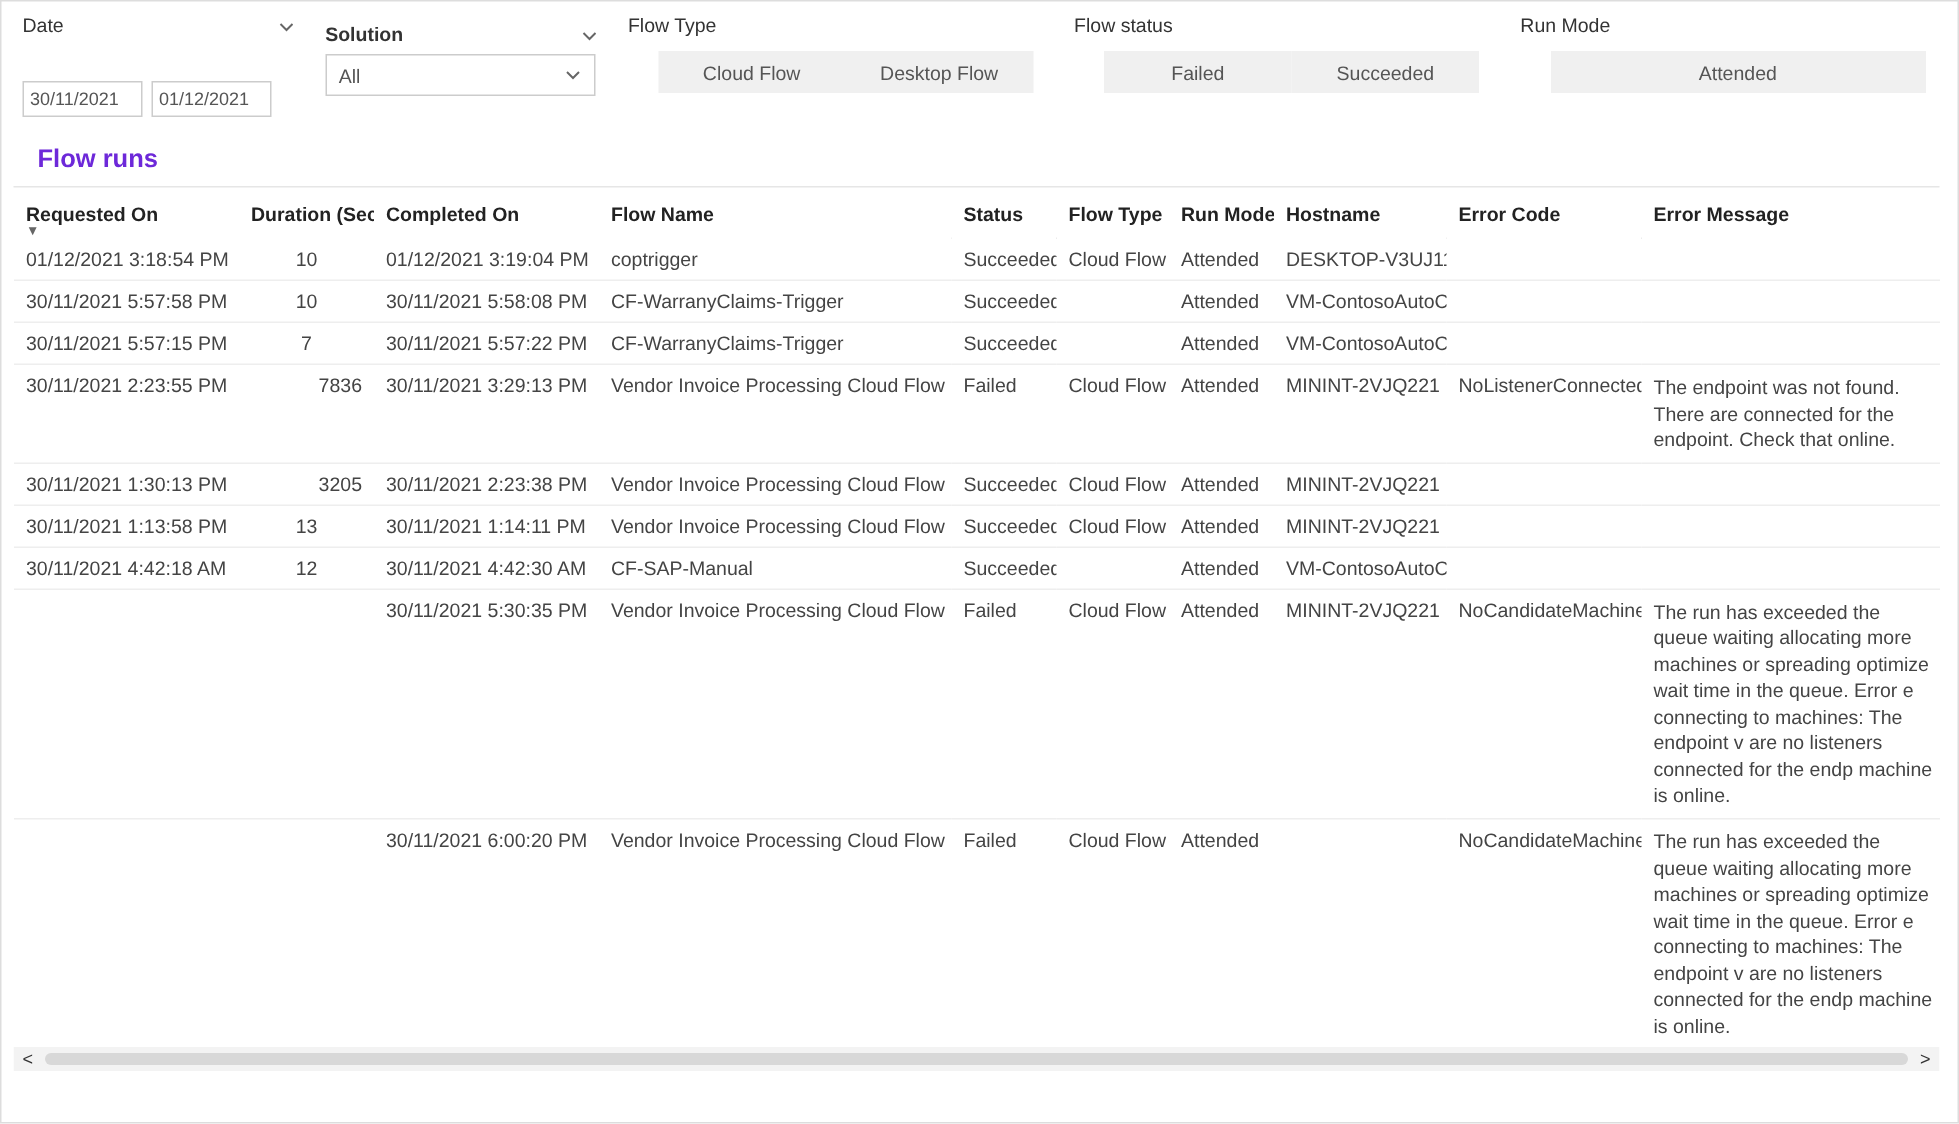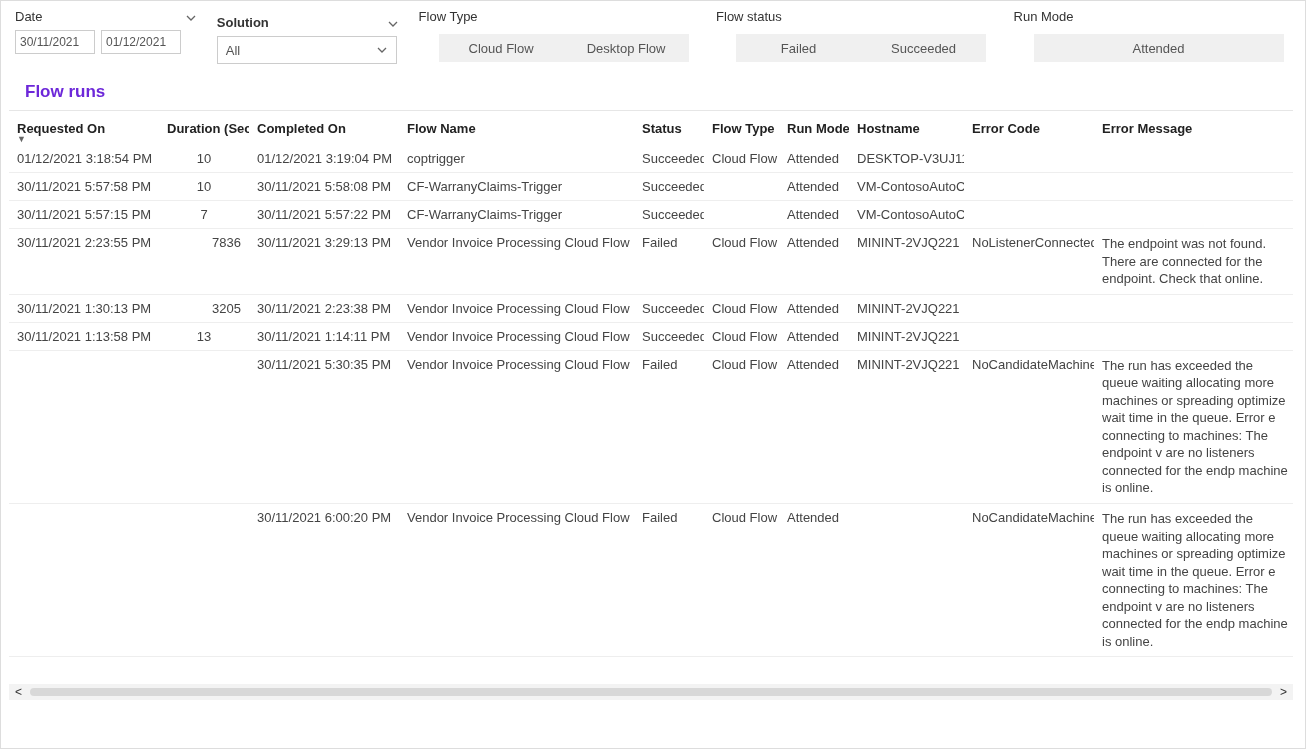--- a/index.html
+++ b/index.html
@@ -30,21 +30,21 @@
     justify-content: space-between;
     font-weight: 400;
   }
   .filter-label.bold { font-weight: 600; }
   .chev {
     width: 12px; height: 12px;
     display: inline-flex; align-items: center; justify-content: center;
     color: #666;
   }
   .chev svg { width: 10px; height: 10px; }
-  .date-inputs { display: flex; gap: 6px; }
+  .date-inputs { display: flex; gap: 6px; margin-top: 24px; }
   .date-inputs input {
     width: 80px;
     height: 24px;
     border: 1px solid #ccc;
     font-size: 12px;
     padding: 0 4px;
     color: #555;
   }
   .solution-select {
     width: 180px;
@@ -311,20 +311,32 @@
             <td>30/11/2021 1:14:11 PM</td>
             <td>Vendor Invoice Processing Cloud Flow</td>
             <td>Succeeded</td>
             <td>Cloud Flow</td>
             <td>Attended</td>
             <td>MININT-2VJQ221</td>
             <td></td>
             <td class="wrap"></td>
           </tr>
           <tr>
+            <td>30/11/2021 4:42:18 AM</td>
+            <td style="text-align:center;">12</td>
+            <td>30/11/2021 4:42:30 AM</td>
+            <td>CF-SAP-Manual</td>
+            <td>Succeeded</td>
+            <td></td>
+            <td>Attended</td>
+            <td>VM-ContosoAutoC</td>
+            <td></td>
+            <td class="wrap"></td>
+          </tr>
+          <tr>
             <td></td>
             <td style="text-align:center;"></td>
             <td>30/11/2021 5:30:35 PM</td>
             <td>Vendor Invoice Processing Cloud Flow</td>
             <td>Failed</td>
             <td>Cloud Flow</td>
             <td>Attended</td>
             <td>MININT-2VJQ221</td>
             <td>NoCandidateMachine</td>
             <td class="wrap">The run has exceeded the queue waiting allocating more machines or spreading optimize wait time in the queue. Error e connecting to machines: The endpoint v are no listeners connected for the endp machine is online.</td>

